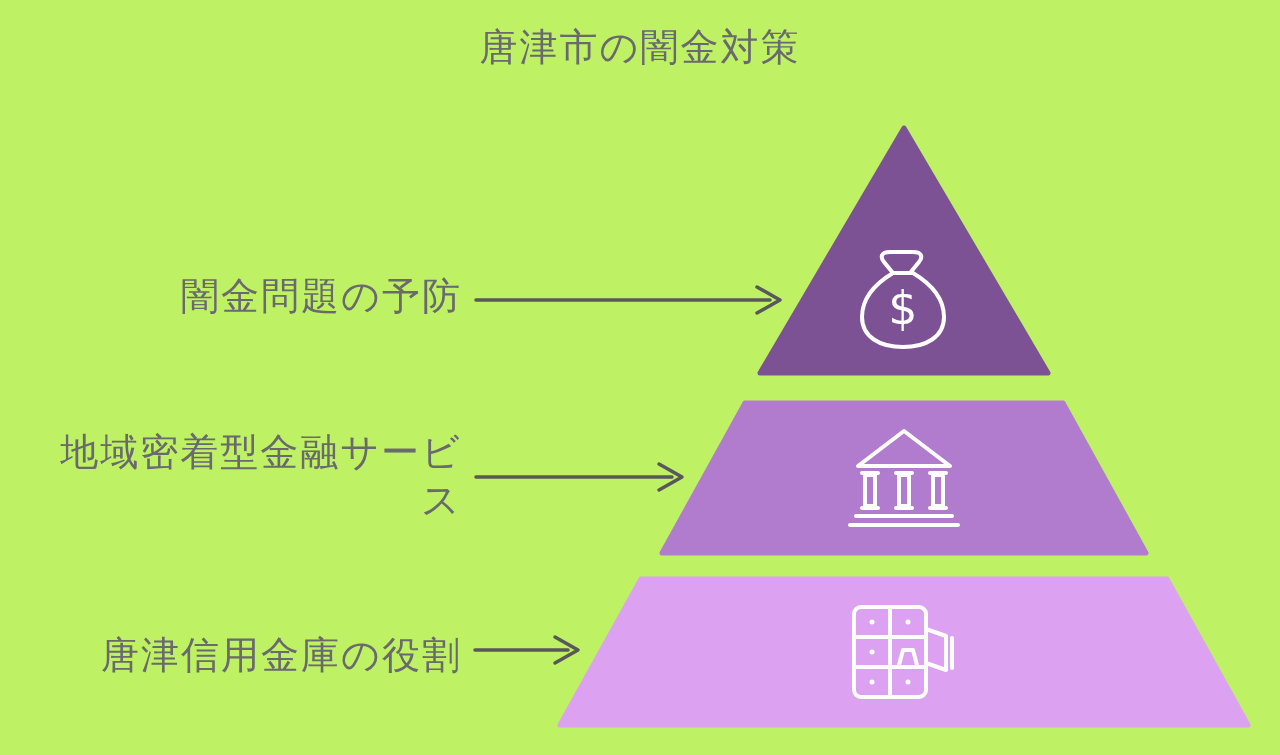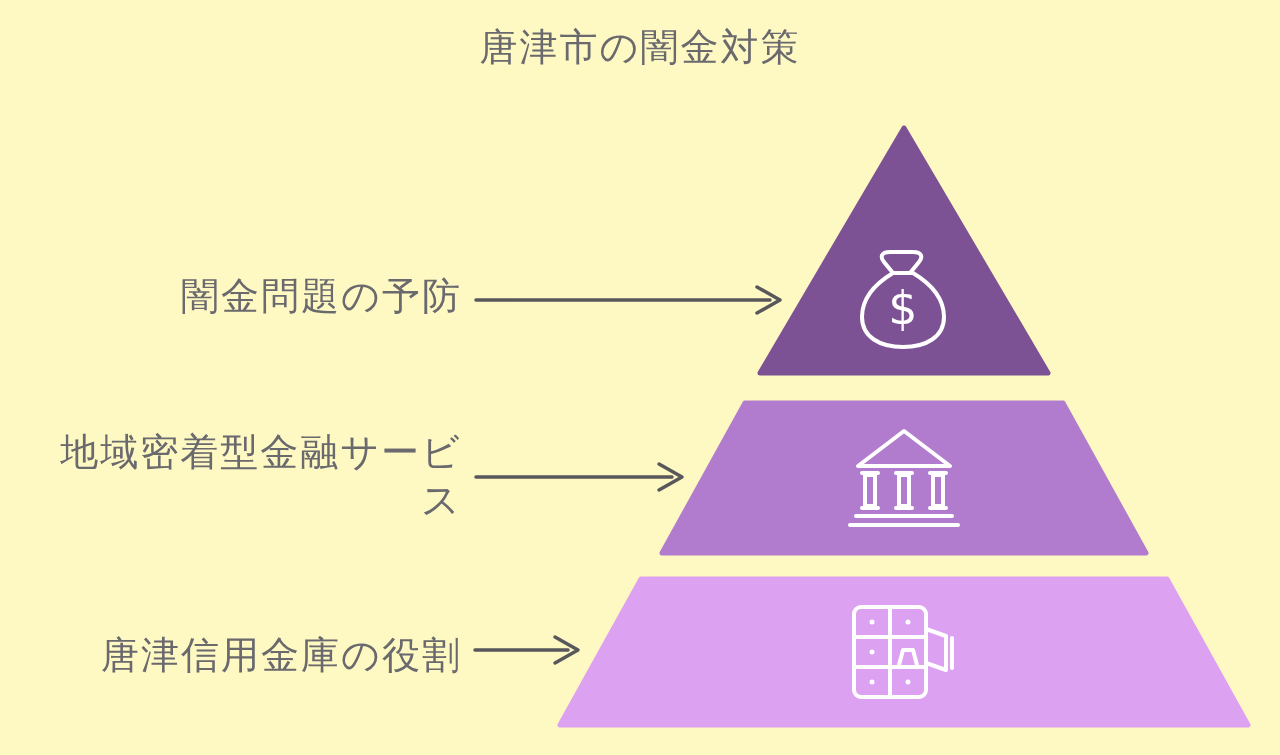--- a/index.html
+++ b/index.html
@@ -1,19 +1,19 @@
 <!DOCTYPE html>
 <html><head>
 <meta charset="utf-8">
 <style>
   html,body{margin:0;padding:0;background:#ffffff;}
   .stage{
     position:relative;
     width:1280px;height:755px;
-    background:#fef9c3;
+    background:#bef264;
     overflow:hidden;
     font-family:"Liberation Sans","DejaVu Sans",sans-serif;
   }
   .title{
     position:absolute;
     top:22px;left:0;width:100%;
     text-align:center;
     font-size:38px;
     font-weight:500;
     letter-spacing:2px;

